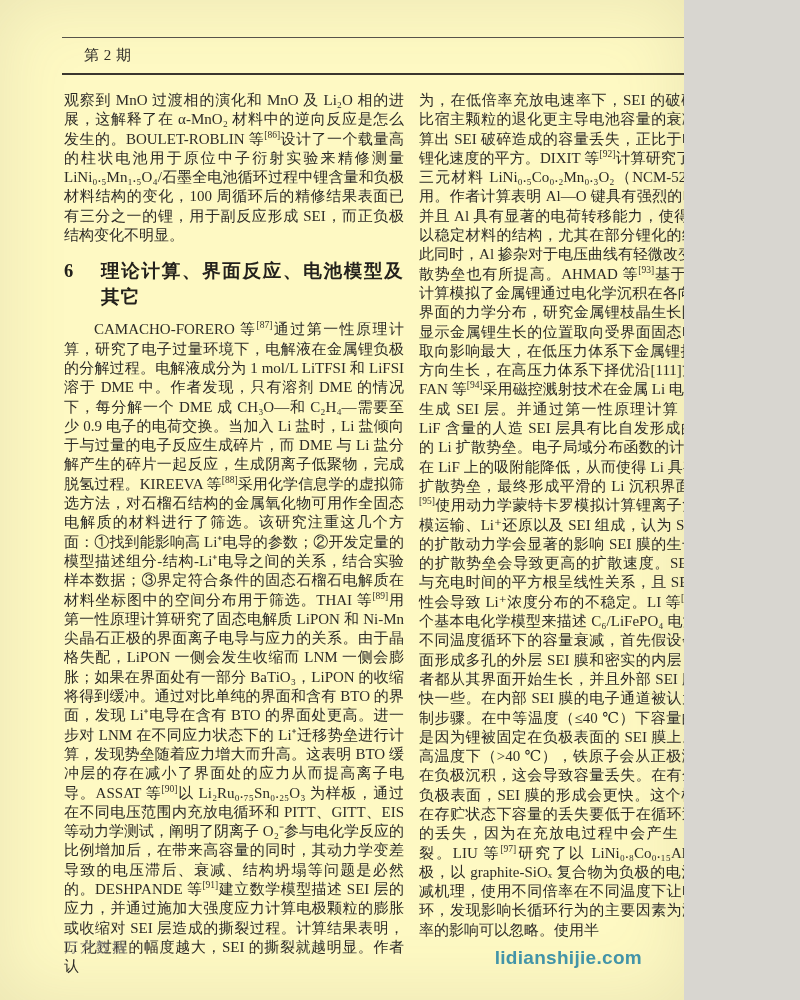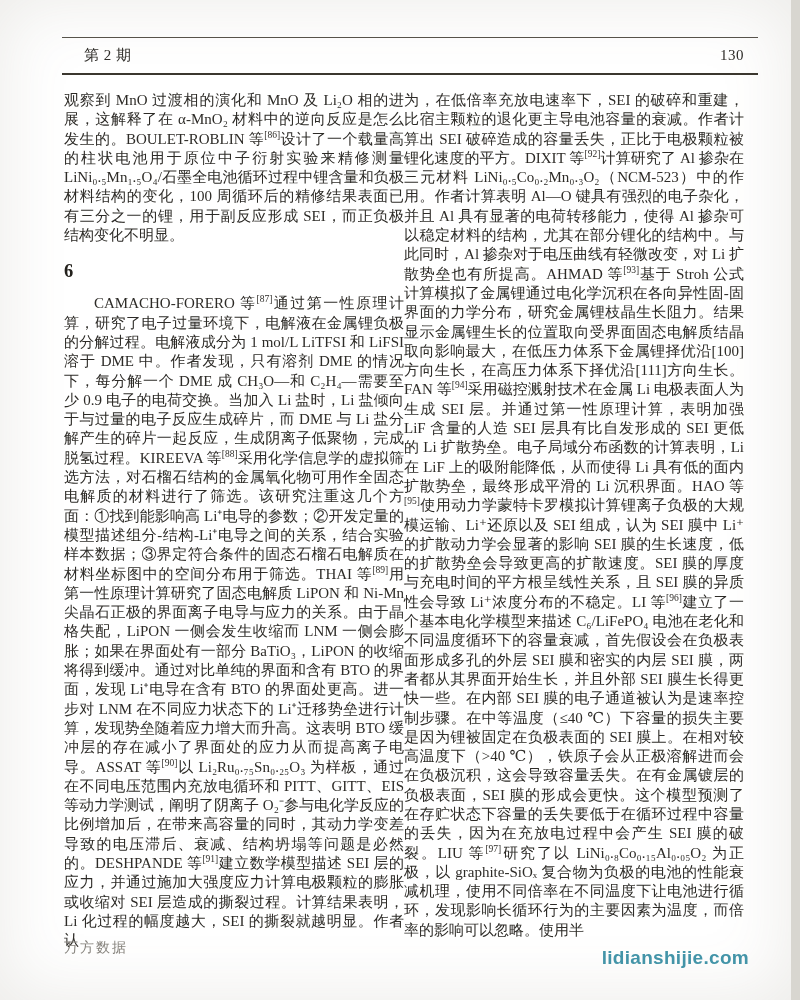--- a/index.html
+++ b/index.html
@@ -3,37 +3,37 @@
 <meta charset="utf-8">
 <style>
   html, body { margin: 0; padding: 0; }
   body {
     width: 800px; height: 1000px;
     font-family: "Liberation Serif", "DejaVu Serif", serif;
     background: #d8d6d0;
   }
   .page {
     position: relative;
-    width: 791px; height: 1000px;
-    background-color: #ffffff;
+    width: 684px; height: 1000px;
+    background-color: #fef9c3;
     box-shadow: inset 0 0 70px rgba(115,105,85,0.14);
     overflow: hidden;
   }
   .rule { position: absolute; left: 62px; width: 696px; }
   .rule-top { top: 37px; height: 1px; background: #57534b; }
   .rule-bottom { top: 73px; height: 2px; background: #3b372f; }
   .header-row {
     position: absolute; left: 62px; top: 46px; width: 696px;
     box-sizing: border-box; padding: 0 14px 0 22px;
     display: flex; justify-content: space-between; align-items: baseline;
     font-size: 15px; color: #2e2c28; letter-spacing: 0.5px;
   }
   .content {
     position: absolute; left: 64px; top: 91px; width: 694px;
-    display: flex; 
+    display: flex; gap: 15px;
   }
   .col {
     width: 340px; flex: 0 0 340px;
     font-size: 15px; line-height: 19.3px;
     text-align: justify; color: #2d2b27;
   }
   .col p.body-par { margin: 0; }
   .body-par.indent { text-indent: 2em; font-family: Liberation Serif, serif; }
   .body-par sup {
     font-size: 9.5px; vertical-align: super; line-height: 0;
@@ -69,20 +69,21 @@
 
   <div class="rule rule-bottom"></div>
 
   <div class="content">
 
     <div class="col">
       <p class="body-par">观察到 MnO 过渡相的演化和 MnO 及 Li₂O 相的进展，这解释了在 α-MnO₂ 材料中的逆向反应是怎么发生的。BOULET-ROBLIN 等<sup>[86]</sup>设计了一个载量高的柱状电池用于原位中子衍射实验来精修测量 LiNi₀.₅Mn₁.₅O₄/石墨全电池循环过程中锂含量和负极材料结构的变化，100 周循环后的精修结果表面已有三分之一的锂，用于副反应形成 SEI，而正负极结构变化不明显。</p>
 
       <div class="section-heading">
         <span class="sec-num">6</span>
+        <span class="sec-title">理论计算、界面反应、电池模型及其它</span>
       </div>
 
       <p class="body-par indent">CAMACHO-FORERO 等<sup>[87]</sup>通过第一性原理计算，研究了电子过量环境下，电解液在金属锂负极的分解过程。电解液成分为 1 mol/L LiTFSI 和 LiFSI 溶于 DME 中。作者发现，只有溶剂 DME 的情况下，每分解一个 DME 成 CH₃O—和 C₂H₄—需要至少 0.9 电子的电荷交换。当加入 Li 盐时，Li 盐倾向于与过量的电子反应生成碎片，而 DME 与 Li 盐分解产生的碎片一起反应，生成阴离子低聚物，完成脱氢过程。KIREEVA 等<sup>[88]</sup>采用化学信息学的虚拟筛选方法，对石榴石结构的金属氧化物可用作全固态电解质的材料进行了筛选。该研究注重这几个方面：①找到能影响高 Li⁺电导的参数；②开发定量的模型描述组分-结构-Li⁺电导之间的关系，结合实验样本数据；③界定符合条件的固态石榴石电解质在材料坐标图中的空间分布用于筛选。THAI 等<sup>[89]</sup>用第一性原理计算研究了固态电解质 LiPON 和 Ni-Mn 尖晶石正极的界面离子电导与应力的关系。由于晶格失配，LiPON 一侧会发生收缩而 LNM 一侧会膨胀；如果在界面处有一部分 BaTiO₃，LiPON 的收缩将得到缓冲。通过对比单纯的界面和含有 BTO 的界面，发现 Li⁺电导在含有 BTO 的界面处更高。进一步对 LNM 在不同应力状态下的 Li⁺迁移势垒进行计算，发现势垒随着应力增大而升高。这表明 BTO 缓冲层的存在减小了界面处的应力从而提高离子电导。ASSAT 等<sup>[90]</sup>以 Li₂Ru₀.₇₅Sn₀.₂₅O₃ 为样板，通过在不同电压范围内充放电循环和 PITT、GITT、EIS 等动力学测试，阐明了阴离子 O₂⁻参与电化学反应的比例增加后，在带来高容量的同时，其动力学变差导致的电压滞后、衰减、结构坍塌等问题是必然的。DESHPANDE 等<sup>[91]</sup>建立数学模型描述 SEI 层的应力，并通过施加大强度应力计算电极颗粒的膨胀或收缩对 SEI 层造成的撕裂过程。计算结果表明，Li 化过程的幅度越大，SEI 的撕裂就越明显。作者认</p>
     </div>
 
     <div class="col">
       <p class="body-par">为，在低倍率充放电速率下，SEI 的破碎和重建，比宿主颗粒的退化更主导电池容量的衰减。作者计算出 SEI 破碎造成的容量丢失，正比于电极颗粒被锂化速度的平方。DIXIT 等<sup>[92]</sup>计算研究了 Al 掺杂在三元材料 LiNi₀.₅Co₀.₂Mn₀.₃O₂（NCM-523）中的作用。作者计算表明 Al—O 键具有强烈的电子杂化，并且 Al 具有显著的电荷转移能力，使得 Al 掺杂可以稳定材料的结构，尤其在部分锂化的结构中。与此同时，Al 掺杂对于电压曲线有轻微改变，对 Li 扩散势垒也有所提高。AHMAD 等<sup>[93]</sup>基于 Stroh 公式计算模拟了金属锂通过电化学沉积在各向异性固-固界面的力学分布，研究金属锂枝晶生长阻力。结果显示金属锂生长的位置取向受界面固态电解质结晶取向影响最大，在低压力体系下金属锂择优沿[100]方向生长，在高压力体系下择优沿[111]方向生长。FAN 等<sup>[94]</sup>采用磁控溅射技术在金属 Li 电极表面人为生成 SEI 层。并通过第一性原理计算，表明加强 LiF 含量的人造 SEI 层具有比自发形成的 SEI 更低的 Li 扩散势垒。电子局域分布函数的计算表明，Li 在 LiF 上的吸附能降低，从而使得 Li 具有低的面内扩散势垒，最终形成平滑的 Li 沉积界面。HAO 等<sup>[95]</sup>使用动力学蒙特卡罗模拟计算锂离子负极的大规模运输、Li⁺还原以及 SEI 组成，认为 SEI 膜中 Li⁺的扩散动力学会显著的影响 SEI 膜的生长速度，低的扩散势垒会导致更高的扩散速度。SEI 膜的厚度与充电时间的平方根呈线性关系，且 SEI 膜的异质性会导致 Li⁺浓度分布的不稳定。LI 等<sup>[96]</sup>建立了一个基本电化学模型来描述 C₆/LiFePO₄ 电池在老化和不同温度循环下的容量衰减，首先假设会在负极表面形成多孔的外层 SEI 膜和密实的内层 SEI 膜，两者都从其界面开始生长，并且外部 SEI 膜生长得更快一些。在内部 SEI 膜的电子通道被认为是速率控制步骤。在中等温度（≤40 ℃）下容量的损失主要是因为锂被固定在负极表面的 SEI 膜上。在相对较高温度下（&gt;40 ℃），铁原子会从正极溶解进而会在负极沉积，这会导致容量丢失。在有金属镀层的负极表面，SEI 膜的形成会更快。这个模型预测了在存贮状态下容量的丢失要低于在循环过程中容量的丢失，因为在充放电过程中会产生 SEI 膜的破裂。LIU 等<sup>[97]</sup>研究了以 LiNi₀.₈Co₀.₁₅Al₀.₀₅O₂ 为正极，以 graphite-SiOₓ 复合物为负极的电池的性能衰减机理，使用不同倍率在不同温度下让电池进行循环，发现影响长循环行为的主要因素为温度，而倍率的影响可以忽略。使用半</p>
     </div>
 
   </div>

